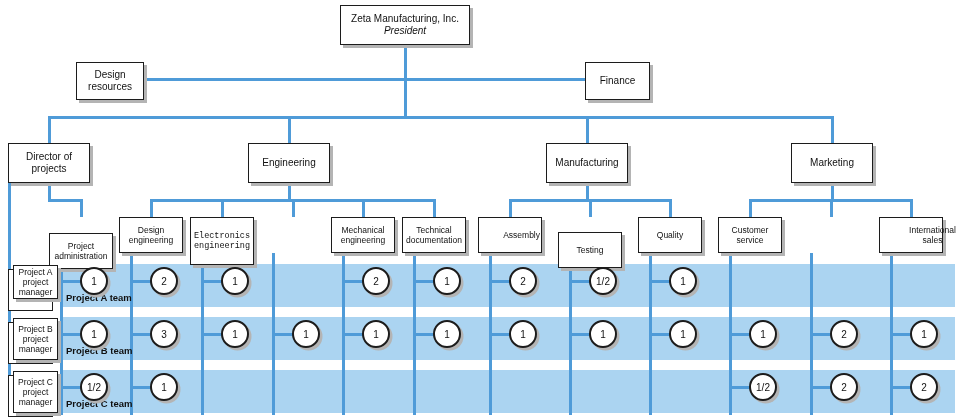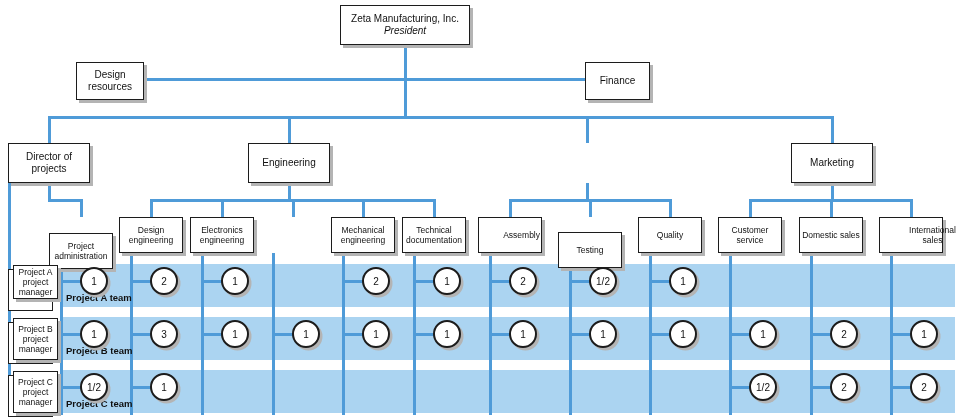--- a/index.html
+++ b/index.html
@@ -44,20 +44,23 @@
 
   <div class="box" style="left:585px;top:62px;width:65px;height:38px">
     <div>Finance</div>
   </div>
 
   <div class="box" style="left:8px;top:143px;width:82px;height:40px">
     <div>Director of projects</div>
   </div>
   <div class="box" style="left:248px;top:143px;width:82px;height:40px">
     <div>Engineering</div>
+  </div>
+  <div class="box" style="left:546px;top:143px;width:82px;height:40px">
+    <div>Manufacturing</div>
   </div>
   <div class="box" style="left:791px;top:143px;width:82px;height:40px">
     <div>Marketing</div>
   </div>
 
 <div class="band" style="left: 60px; top: 264px; width: 895px; height: 43px;"></div>
     <div class="band" style="left: 60px; top: 317px; width: 895px; height: 43px;"></div>
     <div class="band" style="left: 60px; top: 370px; width: 895px; height: 43px;"></div>
     <div class="line" style="left: 403.5px; top: 45px; width: 3px; height: 74px;"></div>
     <div class="line" style="left: 144px; top: 78px; width: 441px; height: 3px;"></div>
@@ -97,43 +100,40 @@
     <div class="line" style="left: 648.5px; top: 253px; width: 3px; height: 162px;"></div>
     <div class="line" style="left: 728.5px; top: 253px; width: 3px; height: 162px;"></div>
     <div class="line" style="left: 809.5px; top: 253px; width: 3px; height: 162px;"></div>
     <div class="line" style="left: 889.5px; top: 253px; width: 3px; height: 162px;"></div>
     <div class="box small" style="left: 49px; top: 217px; width: 64px; height: 36px; margin-top: 16px;">
       <div>Project administration</div>
     </div>
     <div class="box small" style="left: 119px; top: 217px; width: 64px; height: 36px;">
       <div>Design engineering</div>
     </div>
-    <div class="box small" style="left: 190px; top: 217px; width: 64px; height: 36px;">
+    <div class="box small" style="left: 190px; top: 217px; width: 64px; height: 48px; font-family: Liberation Mono, monospace;">
       <div>Electronics engineering</div>
     </div>
     <div class="box small" style="left: 331px; top: 217px; width: 64px; height: 36px;">
       <div>Mechanical engineering</div>
     </div>
     <div class="box small" style="left: 402px; top: 217px; width: 64px; height: 36px;">
       <div>Technical documentation</div>
     </div>
     <div class="box small" style="left: 478px; top: 217px; width: 64px; height: 36px; align-items: flex-end;">
       <div>Assembly</div>
     </div>
     <div class="box small" style="left: 558px; top: 217px; width: 64px; height: 36px; margin-top: 15px;">
       <div>Testing</div>
     </div>
     <div class="box small" style="left: 638px; top: 217px; width: 64px; height: 36px;">
       <div>Quality</div>
     </div>
     <div class="box small" style="left: 718px; top: 217px; width: 64px; height: 36px;">
       <div>Customer service</div>
-    </div>
-    <div class="box small" style="left: 799px; top: 217px; width: 64px; height: 36px;">
-      <div>Domestic sales</div>
     </div>
     <div class="box small" style="left: 879px; top: 217px; width: 64px; height: 36px; padding-left: 44px;">
       <div>International sales</div>
     </div>
     <div class="line" style="left: 8px; top: 183px; width: 3px; height: 210px;"></div>
     <div class="line" style="left: 8px; top: 284.5px; width: 7px; height: 3px;"></div>
     <div class="mgr-back" style="left: 8px; top: 269px; width: 45px; height: 42px;"></div>
     <div class="box small" style="left: 13px; top: 265px; width: 45px; height: 34px;">
       <div>Project A project manager</div>
     </div>

